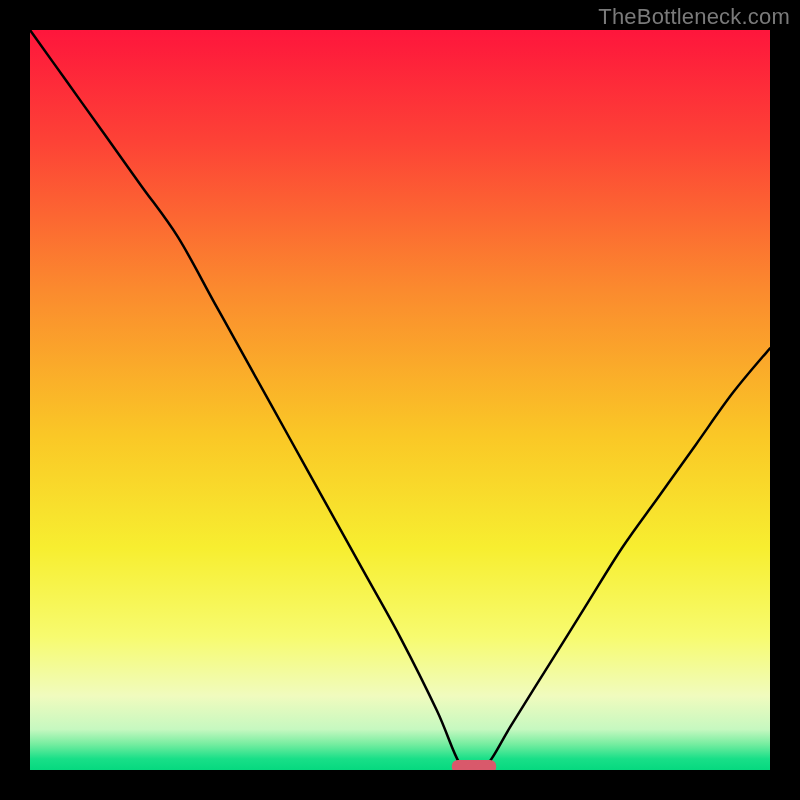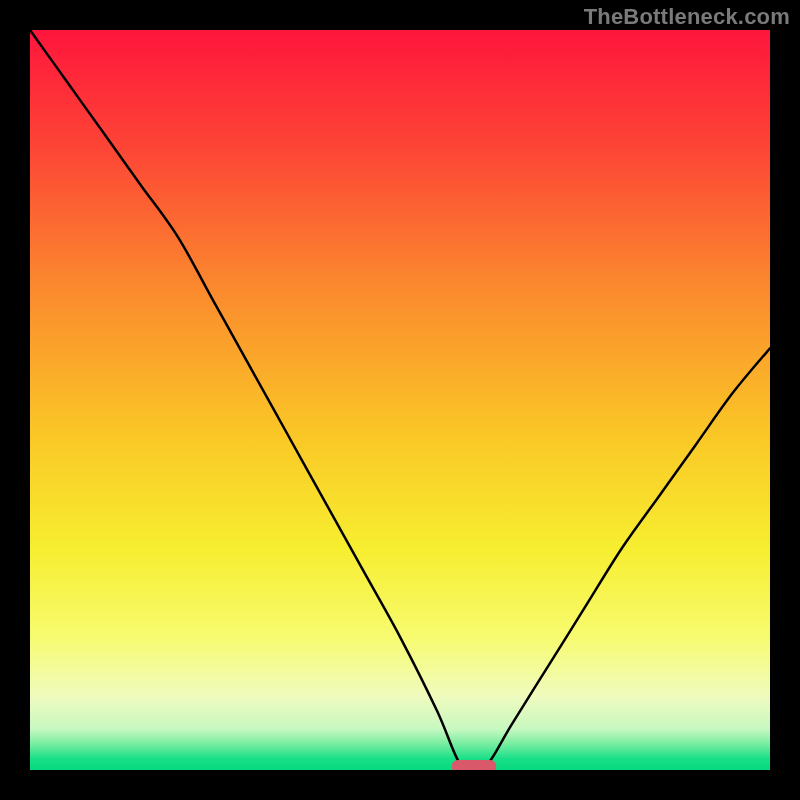--- a/index.html
+++ b/index.html
@@ -17,21 +17,21 @@
     height: 800px;
     background: #000;
   }
   .watermark {
     position: absolute;
     top: 4px;
     right: 10px;
     color: #7a7a7a;
     font-size: 22px;
     letter-spacing: 0.2px;
-    font-weight: 700;
+    font-weight: 400;
     z-index: 5;
   }
   .plot-area {
     position: absolute;
     left: 30px;
     top: 30px;
     width: 740px;
     height: 740px;
   }
   svg {

